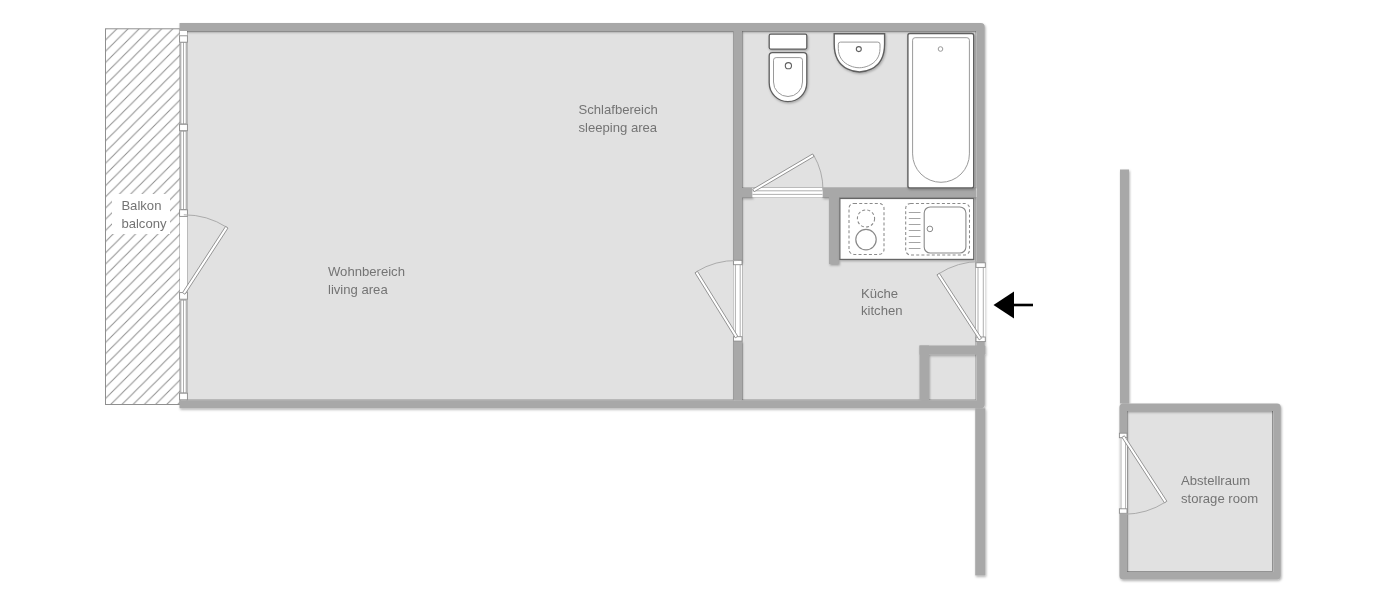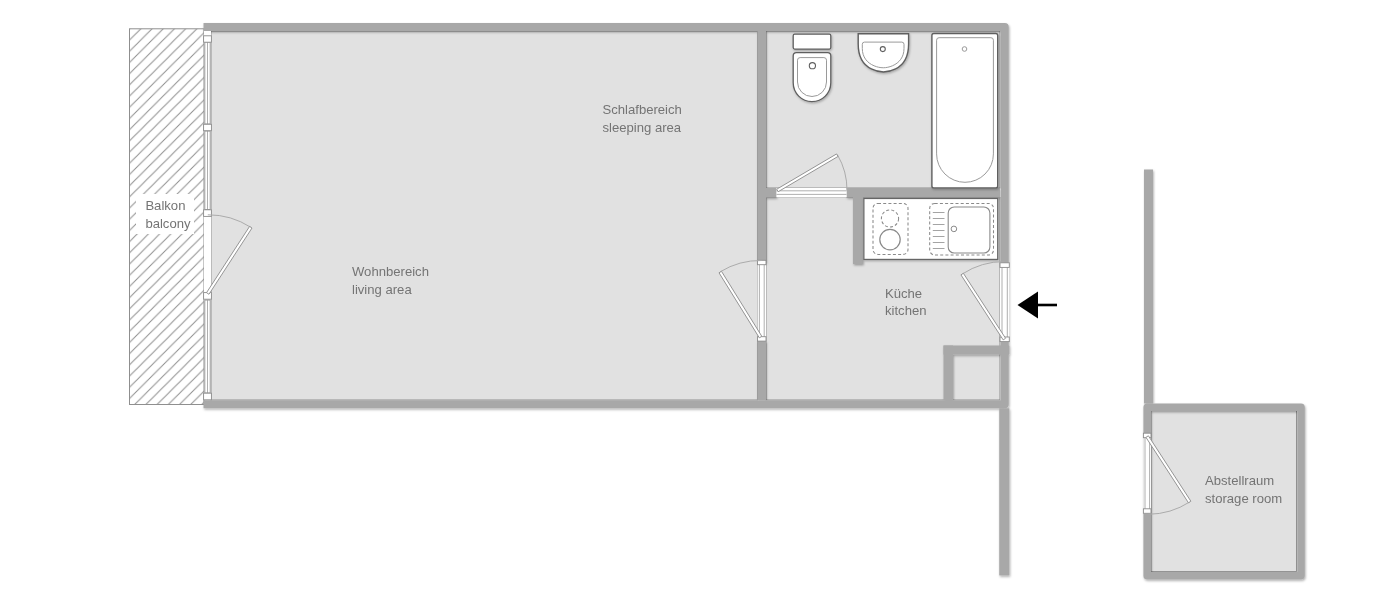--- a/index.html
+++ b/index.html
@@ -1,16 +1,16 @@
 <!DOCTYPE html>
 <html><head>
 <meta charset="utf-8">
 <style>
   html,body{margin:0;padding:0;background:#ffffff;}
-  #plan{width:1364px;height:600px;position:relative;margin-left:24px;}
+  #plan{width:1364px;height:600px;position:relative;}
   text{font-family:"Liberation Sans",sans-serif;fill:#747474;}
 </style>
 </head>
 <body>
 <div id="plan">
 <svg width="1400" height="600" viewBox="0 0 1400 600">
 <defs>
   <pattern id="hatch" patternUnits="userSpaceOnUse" width="11.2" height="11.2">
     <path d="M-2.8,2.8 L2.8,-2.8 M0,11.2 L11.2,0 M8.4,14 L14,8.4" stroke="#8f8f8f" stroke-width="1"></path>
   </pattern>

